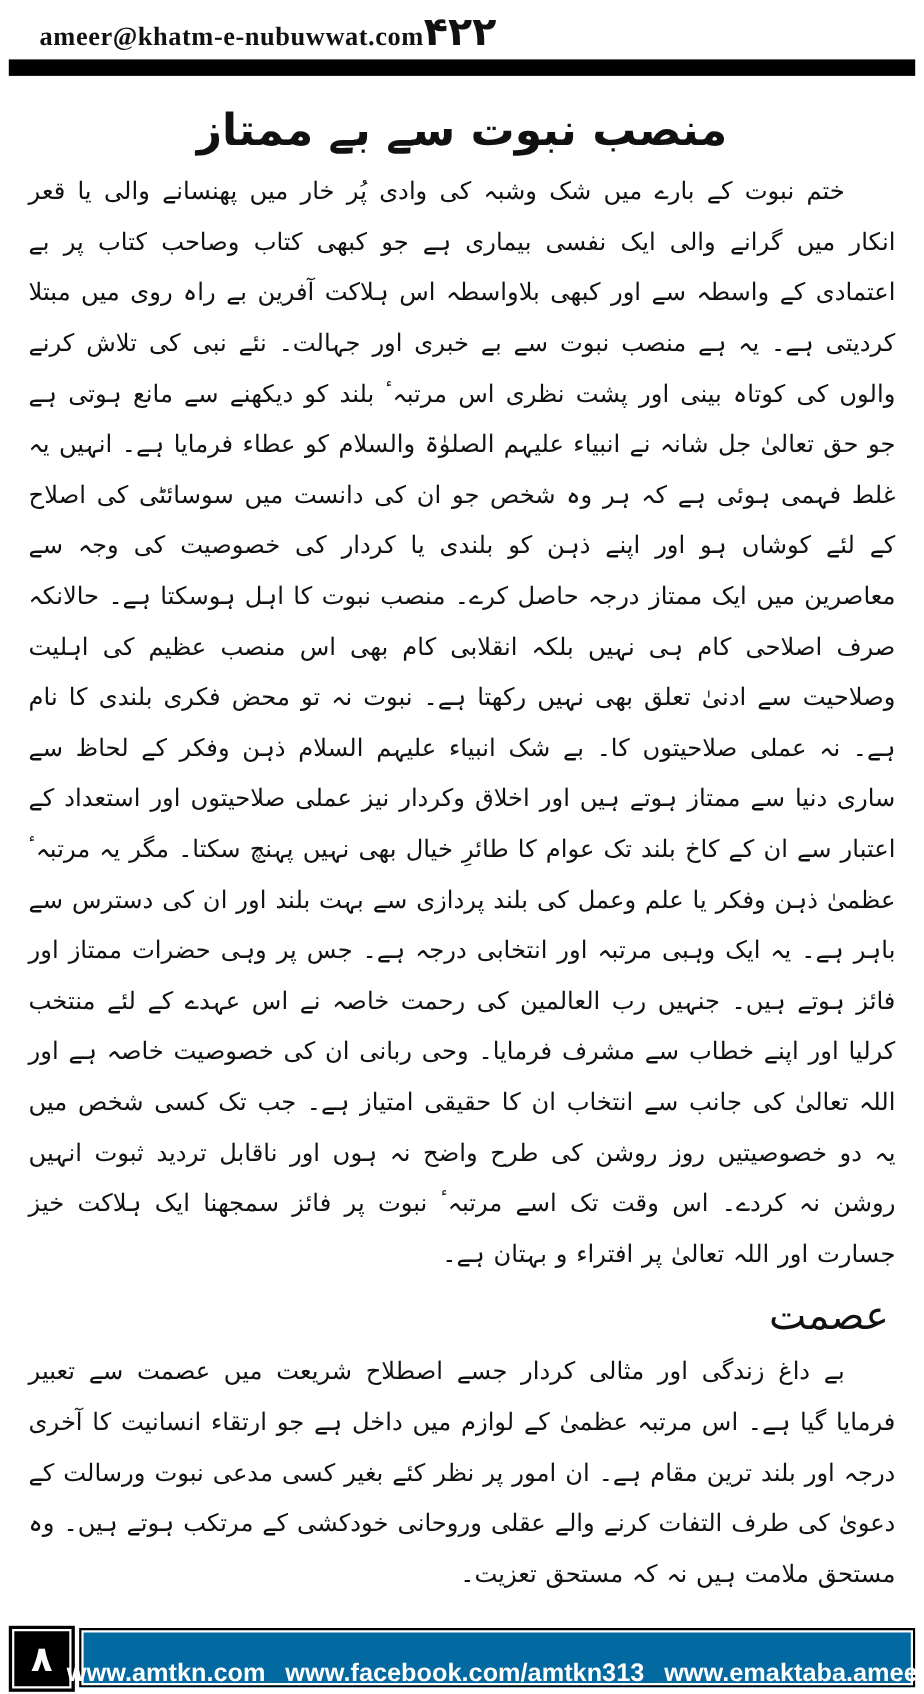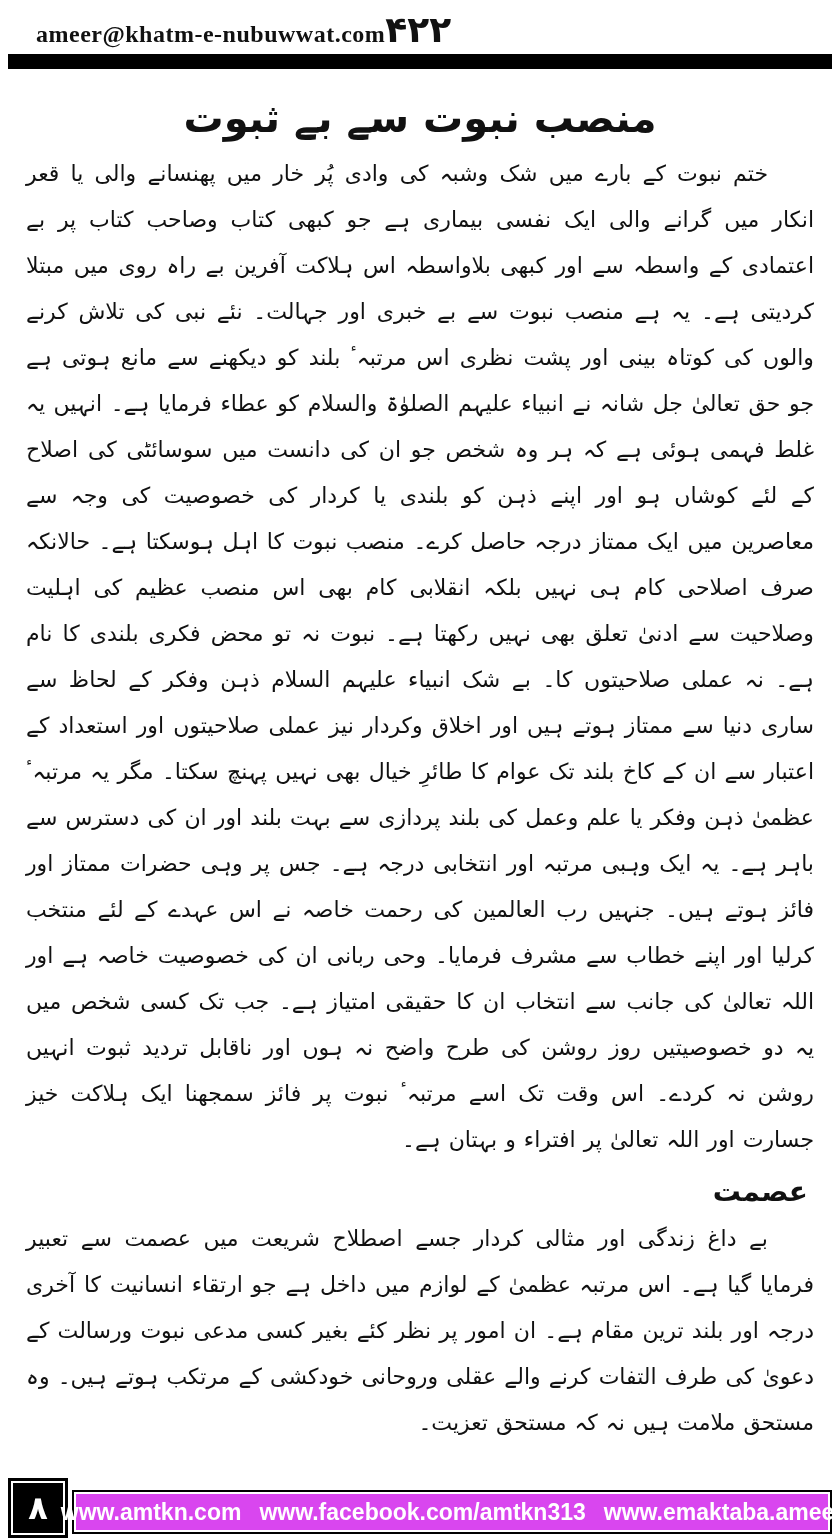--- a/index.html
+++ b/index.html
@@ -49,46 +49,46 @@
     direction: rtl;
     text-align: justify;
   }
   .main-heading {
     font-size: 40px;
     font-weight: bold;
     text-align: center;
     margin: 16px 0 10px 0;
   }
   .sub-heading {
-    font-size: 28px;
-    font-weight: bold;
+    font-size: 36px;
+    font-weight: normal;
     text-align: right;
     margin: 12px 6px 8px 0;
   }
   .body-text {
     font-size: 22px;
     font-weight: normal;
     line-height: 46px;
     text-indent: 46px;
     word-spacing: 1px;
   }
   
   .page-footer {
     position: absolute;
     left: 0; right: 0; bottom: 0;
     height: 66px;
   }
   .footer-bar {
     position: absolute;
     left: 72px; right: 8px; bottom: 6px;
-    height: 44px;
-    background: #d946ef;
+    height: 54px;
+    background: #0369a1;
     box-shadow: inset 0 0 0 2px #000, inset 0 0 0 4px #fff;
     display: flex;
-    align-items: center;
+    align-items: flex-end;
     justify-content: center;
     gap: 18px;
   }
   .footer-link {
     color: #fff;
     font-family: "Liberation Sans", sans-serif;
     font-weight: bold;
     font-size: 23px;
     white-space: nowrap;
   }
@@ -115,21 +115,21 @@
 <div class="page">
 
   <header class="page-header">
     <span class="hdr-email">ameer@khatm-e-nubuwwat.com</span>
     <span class="hdr-num">۴۲۲</span>
   </header>
 
   <div class="header-rule"></div>
 
   <main>
-    <h1 class="main-heading">منصب نبوت سے بے ثبوت</h1>
+    <h1 class="main-heading">منصب نبوت سے بے ممتاز</h1>
     <p class="body-text">ختم نبوت کے بارے میں شک وشبہ کی وادی پُر خار میں پھنسانے والی یا قعر انکار میں گرانے والی ایک نفسی بیماری ہے جو کبھی کتاب وصاحب کتاب پر بے اعتمادی کے واسطہ سے اور کبھی بلاواسطہ اس ہلاکت آفرین بے راہ روی میں مبتلا کردیتی ہے۔ یہ ہے منصب نبوت سے بے خبری اور جہالت۔ نئے نبی کی تلاش کرنے والوں کی کوتاہ بینی اور پشت نظری اس مرتبہٴ بلند کو دیکھنے سے مانع ہوتی ہے جو حق تعالیٰ جل شانہ نے انبیاء علیہم الصلوٰۃ والسلام کو عطاء فرمایا ہے۔ انہیں یہ غلط فہمی ہوئی ہے کہ ہر وہ شخص جو ان کی دانست میں سوسائٹی کی اصلاح کے لئے کوشاں ہو اور اپنے ذہن کو بلندی یا کردار کی خصوصیت کی وجہ سے معاصرین میں ایک ممتاز درجہ حاصل کرے۔ منصب نبوت کا اہل ہوسکتا ہے۔ حالانکہ صرف اصلاحی کام ہی نہیں بلکہ انقلابی کام بھی اس منصب عظیم کی اہلیت وصلاحیت سے ادنیٰ تعلق بھی نہیں رکھتا ہے۔ نبوت نہ تو محض فکری بلندی کا نام ہے۔ نہ عملی صلاحیتوں کا۔ بے شک انبیاء علیہم السلام ذہن وفکر کے لحاظ سے ساری دنیا سے ممتاز ہوتے ہیں اور اخلاق وکردار نیز عملی صلاحیتوں اور استعداد کے اعتبار سے ان کے کاخ بلند تک عوام کا طائرِ خیال بھی نہیں پہنچ سکتا۔ مگر یہ مرتبہٴ عظمیٰ ذہن وفکر یا علم وعمل کی بلند پردازی سے بہت بلند اور ان کی دسترس سے باہر ہے۔ یہ ایک وہبی مرتبہ اور انتخابی درجہ ہے۔ جس پر وہی حضرات ممتاز اور فائز ہوتے ہیں۔ جنہیں رب العالمین کی رحمت خاصہ نے اس عہدے کے لئے منتخب کرلیا اور اپنے خطاب سے مشرف فرمایا۔ وحی ربانی ان کی خصوصیت خاصہ ہے اور اللہ تعالیٰ کی جانب سے انتخاب ان کا حقیقی امتیاز ہے۔ جب تک کسی شخص میں یہ دو خصوصیتیں روز روشن کی طرح واضح نہ ہوں اور ناقابل تردید ثبوت انہیں روشن نہ کردے۔ اس وقت تک اسے مرتبہٴ نبوت پر فائز سمجھنا ایک ہلاکت خیز جسارت اور اللہ تعالیٰ پر افتراء و بہتان ہے۔</p>
     <h2 class="sub-heading">عصمت</h2>
     <p class="body-text">بے داغ زندگی اور مثالی کردار جسے اصطلاح شریعت میں عصمت سے تعبیر فرمایا گیا ہے۔ اس مرتبہ عظمیٰ کے لوازم میں داخل ہے جو ارتقاء انسانیت کا آخری درجہ اور بلند ترین مقام ہے۔ ان امور پر نظر کئے بغیر کسی مدعی نبوت ورسالت کے دعویٰ کی طرف التفات کرنے والے عقلی وروحانی خودکشی کے مرتکب ہوتے ہیں۔ وہ مستحق ملامت ہیں نہ کہ مستحق تعزیت۔</p>
 
   </main>
 
   <footer class="page-footer">
     <div class="footer-pagebox">
       <span>۸</span>
     </div>

